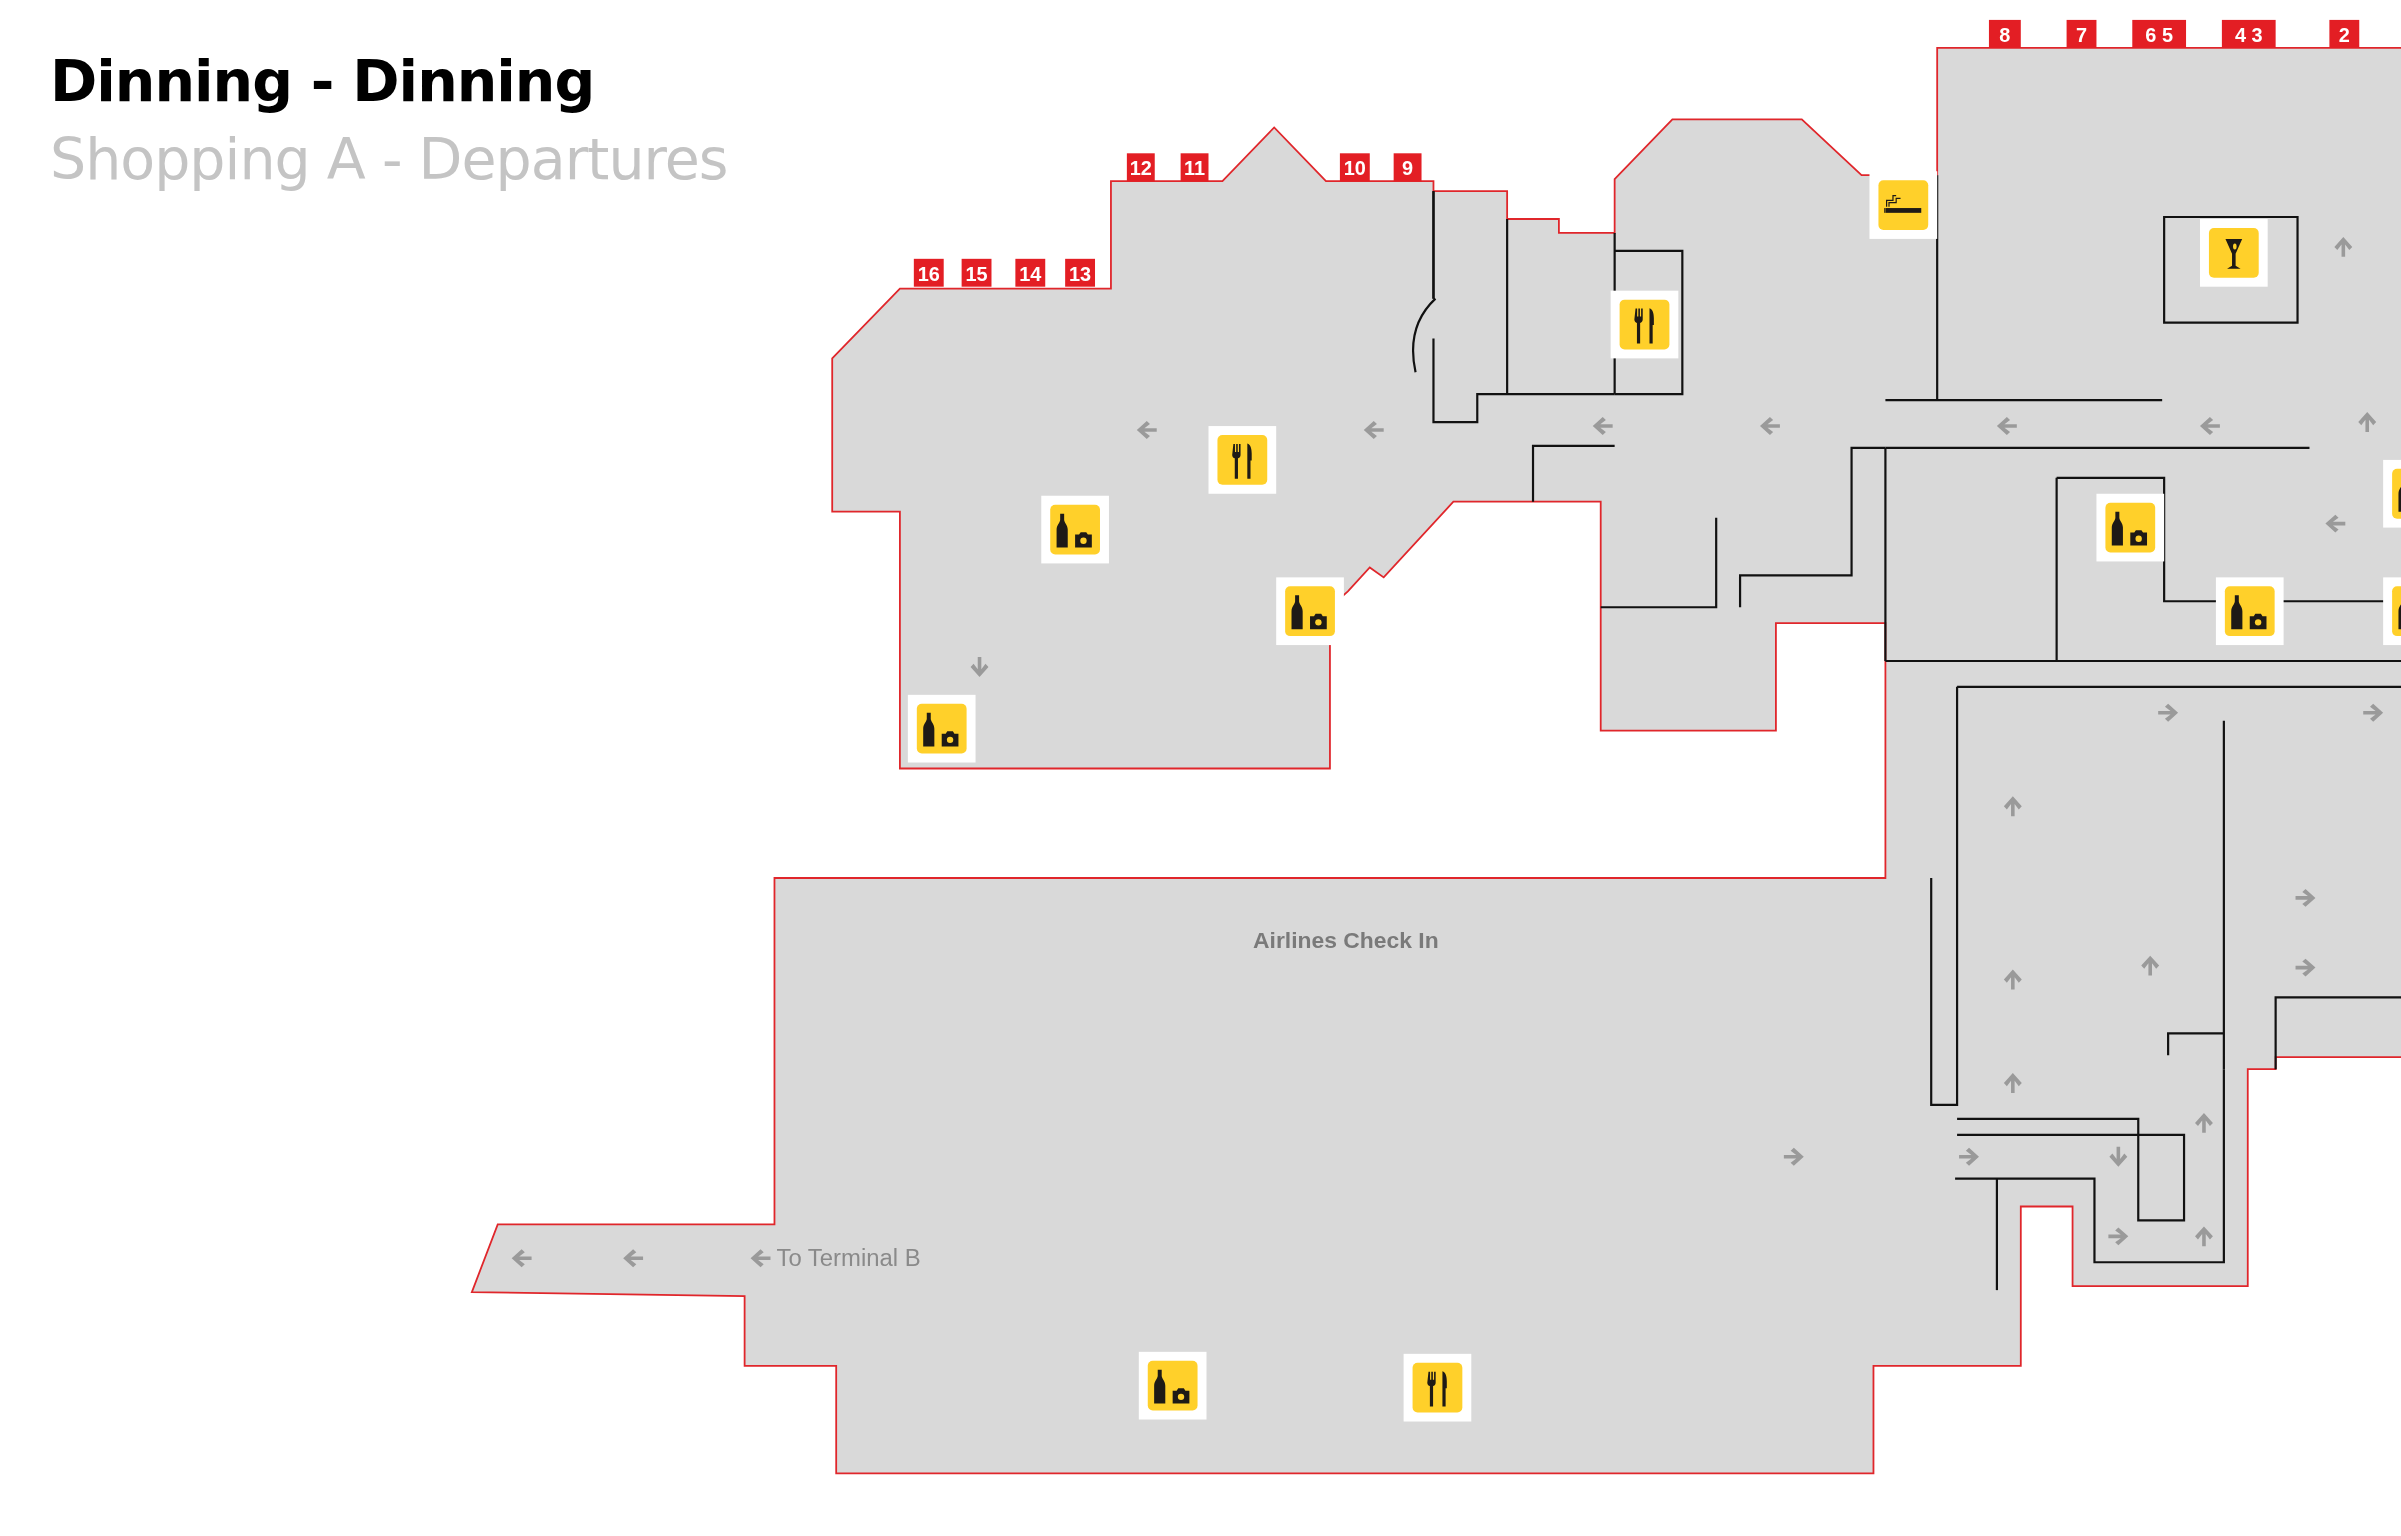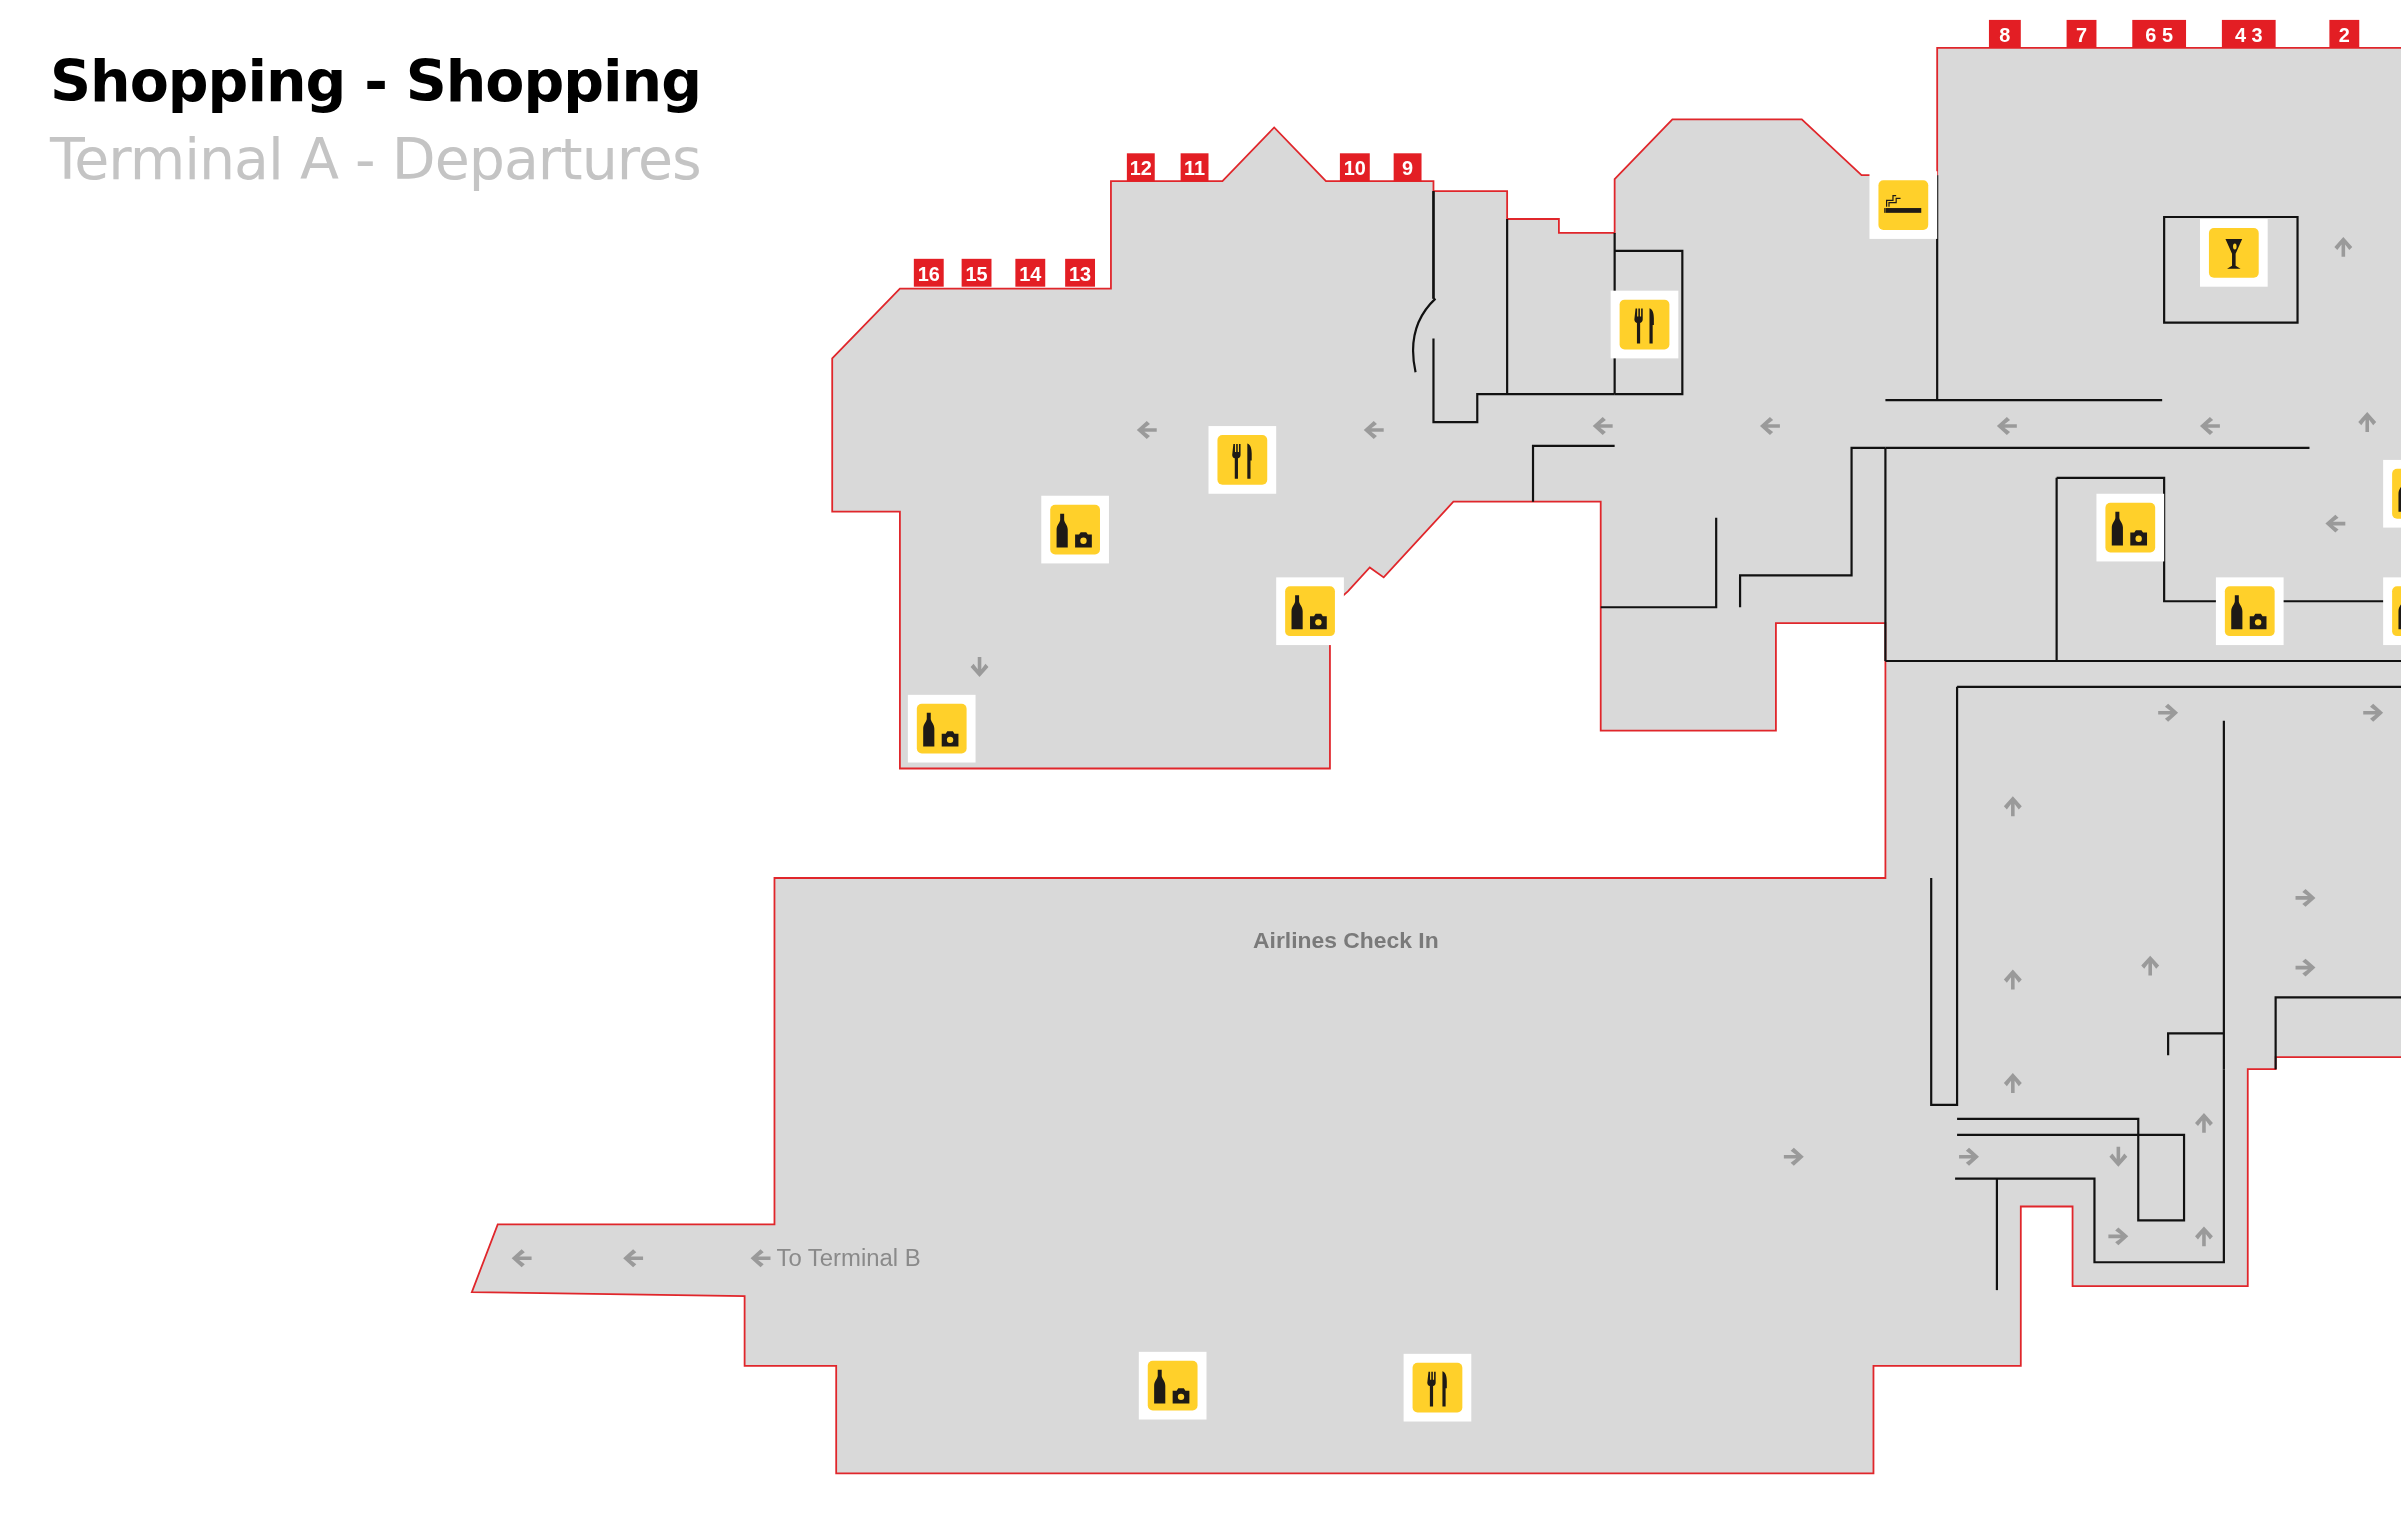--- a/index.html
+++ b/index.html
@@ -14,22 +14,22 @@
   .arrow{fill:#9a9a9a;}
   .maplabel{fill:#7a7a7a;font-family:"Liberation Sans",sans-serif;font-weight:bold;font-size:11.5px;text-anchor:middle;}
   .maplabel2{fill:#8a8a8a;font-family:"Liberation Sans",sans-serif;font-size:12px;}
   .poi-bg{fill:#ffffff;}
   .poi-fg{fill:#ffd02a;}
   .glyph{fill:#1e1a16;}
 </style>
 </head>
 <body>
 
-<div class="title">Shopping - Shopping</div>
-<div class="subtitle">Terminal A - Departures</div>
+<div class="title">Dinning - Dinning</div>
+<div class="subtitle">Shopping A - Departures</div>
 
 <svg id="map" viewBox="0 0 1544 772" preserveAspectRatio="none" xmlns="http://www.w3.org/2000/svg">
   <defs>
 
     <g id="arr-left">
         <path d="M-5,0 L0,-4.5 L1.6,-3 L-1.2,-0.9 L5,-0.9 L5,0.9 L-1.2,0.9 L1.6,3 L0,4.5 Z"></path>
       </g>
 
     <g id="g-shop">
       <path d="M-7.5,-8 h2 v3 c0,1.5 1.8,2.5 1.8,5 v9 h-5.6 v-9 c0,-2.5 1.8,-3.5 1.8,-5 z"></path>

